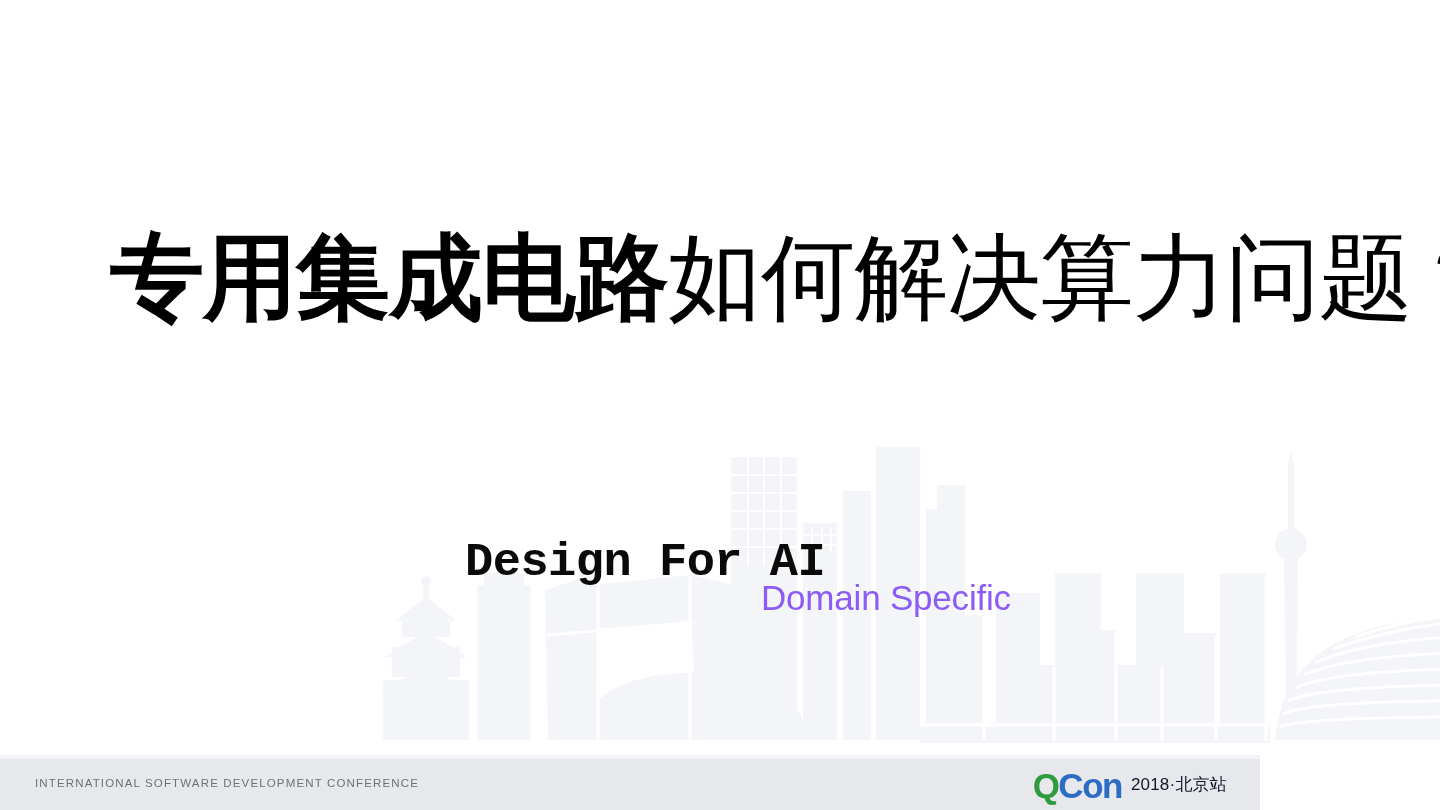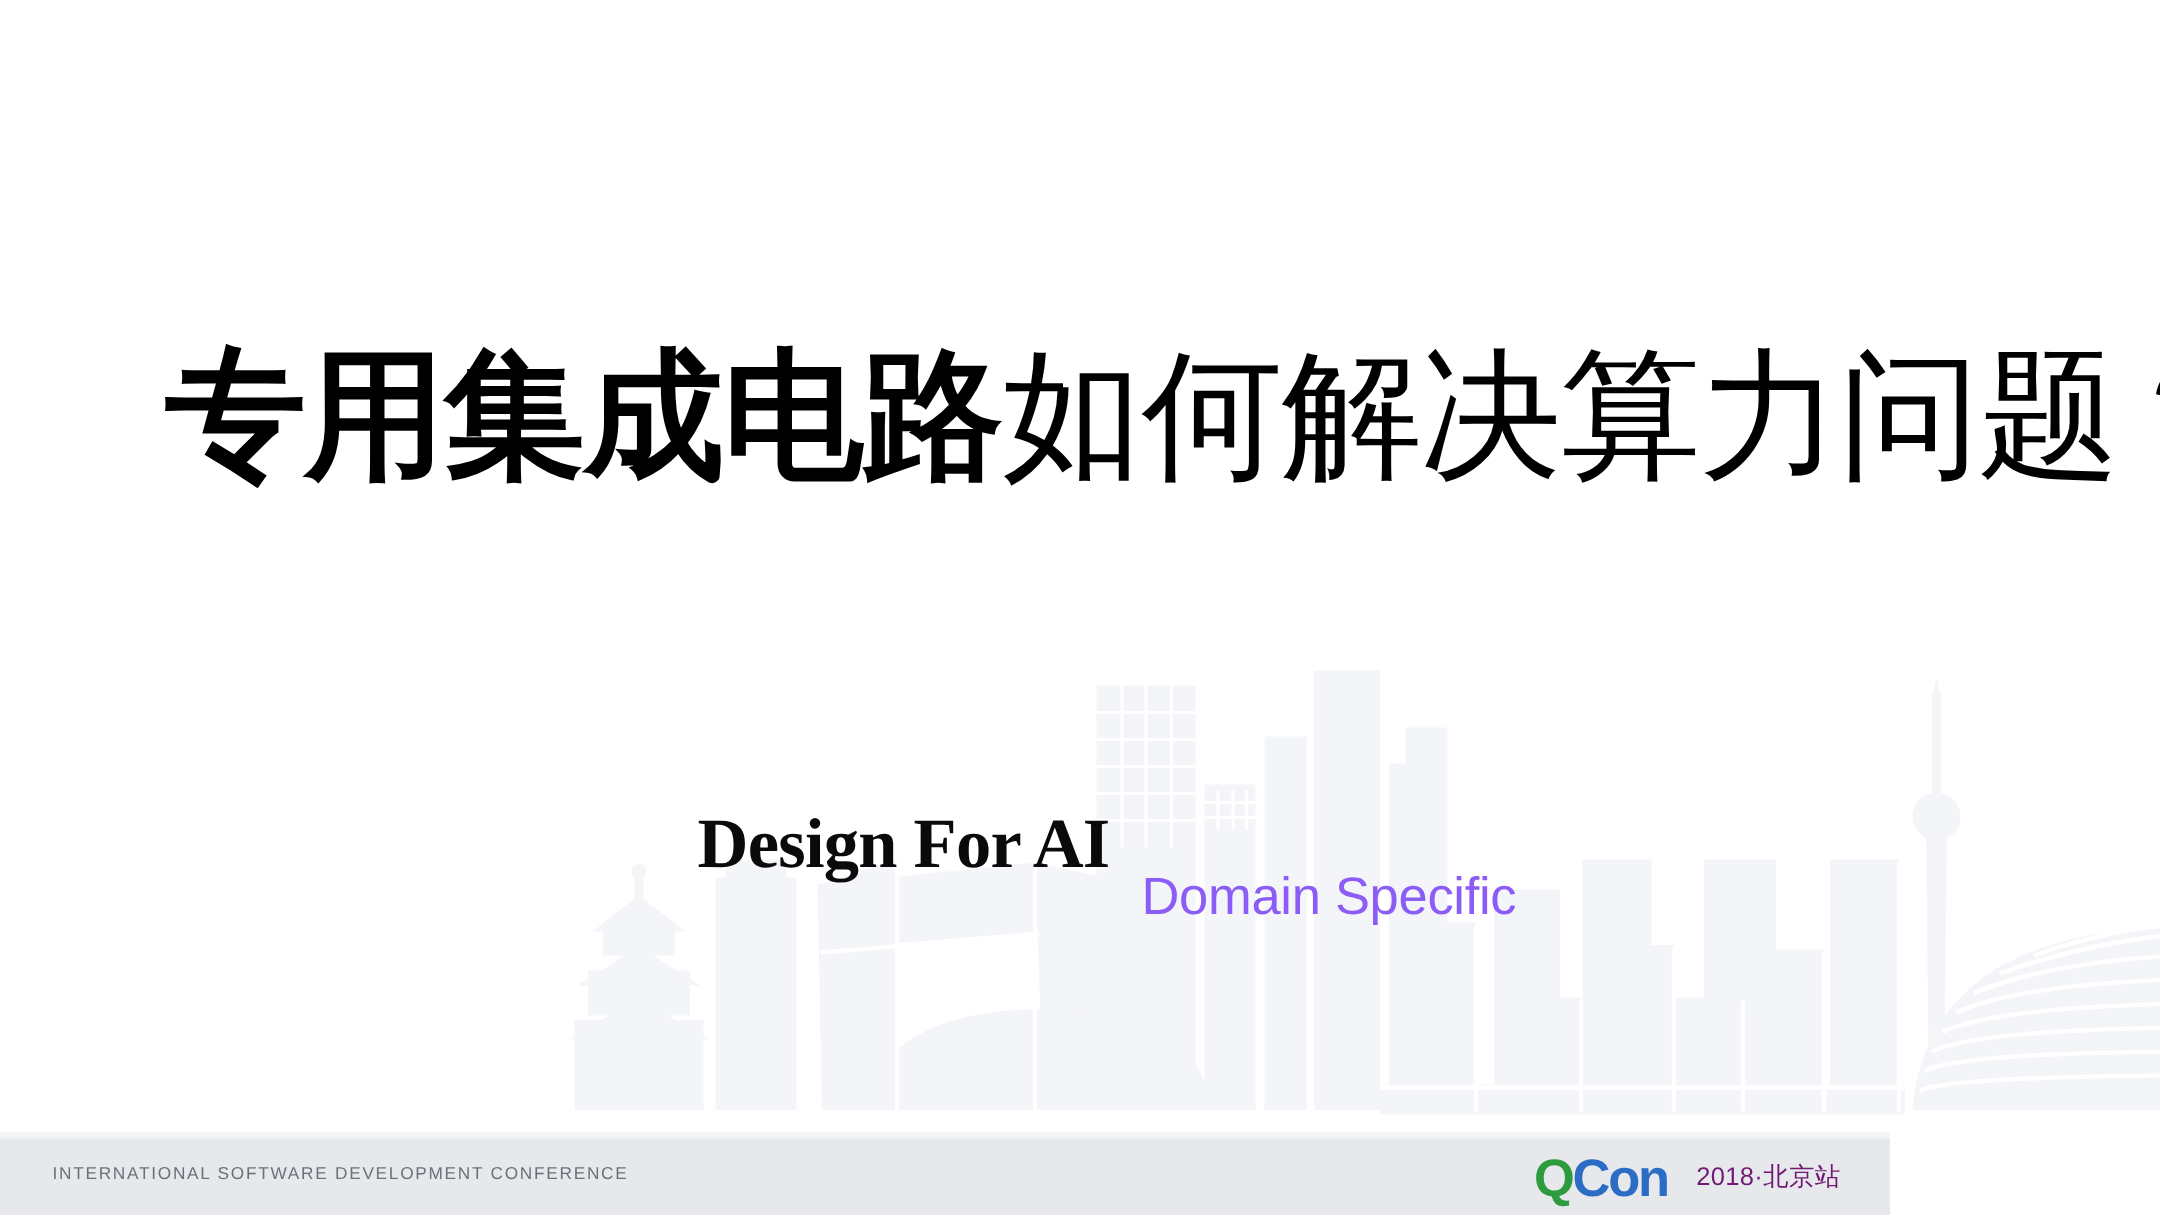--- a/index.html
+++ b/index.html
@@ -51,21 +51,21 @@
     position: absolute;
     left: 465px;
     top: 536px;
     width: 700px;
     height: 90px;
   }
   #subtitle-main {
     position: absolute;
     left: 0;
     top: 0;
-    font-family: Liberation Serif, serif;
+    font-family: Liberation Mono, monospace;
     font-size: 47px;
     font-weight: bold;
     color: #0a0a0a;
     letter-spacing: -0.5px;
     white-space: nowrap;
   }
   #subtitle-sub {
     position: absolute;
     left: 296px;
     top: 42px;
@@ -97,36 +97,36 @@
     letter-spacing: 1.15px;
     color: #6d7079;
     white-space: nowrap;
   }
   #footer-logo {
     position: absolute;
     right: 33px;
     top: 9px;
     display: flex;
     align-items: center;
-    gap: 19px;
+    gap: 9px;
     white-space: nowrap;
   }
   #logo-mark {
     font-family: "Liberation Sans", sans-serif;
     font-size: 35px;
     font-weight: bold;
     letter-spacing: -1.5px;
     line-height: 1;
   }
   #logo-mark .q { color: #2e9b3f; }
   #logo-mark .con { color: #2b6cc4; }
   #logo-edition {
     font-family: "Liberation Sans", sans-serif;
     font-size: 17px;
-    color: #701a75;
+    color: #0f172a;
     letter-spacing: 0.2px;
     padding-bottom: 2px;
   }
 </style>
 </head>
 <body>
 
 <div id="slide">
 
   <svg id="skyline" viewBox="0 0 1440 320" preserveAspectRatio="none">

